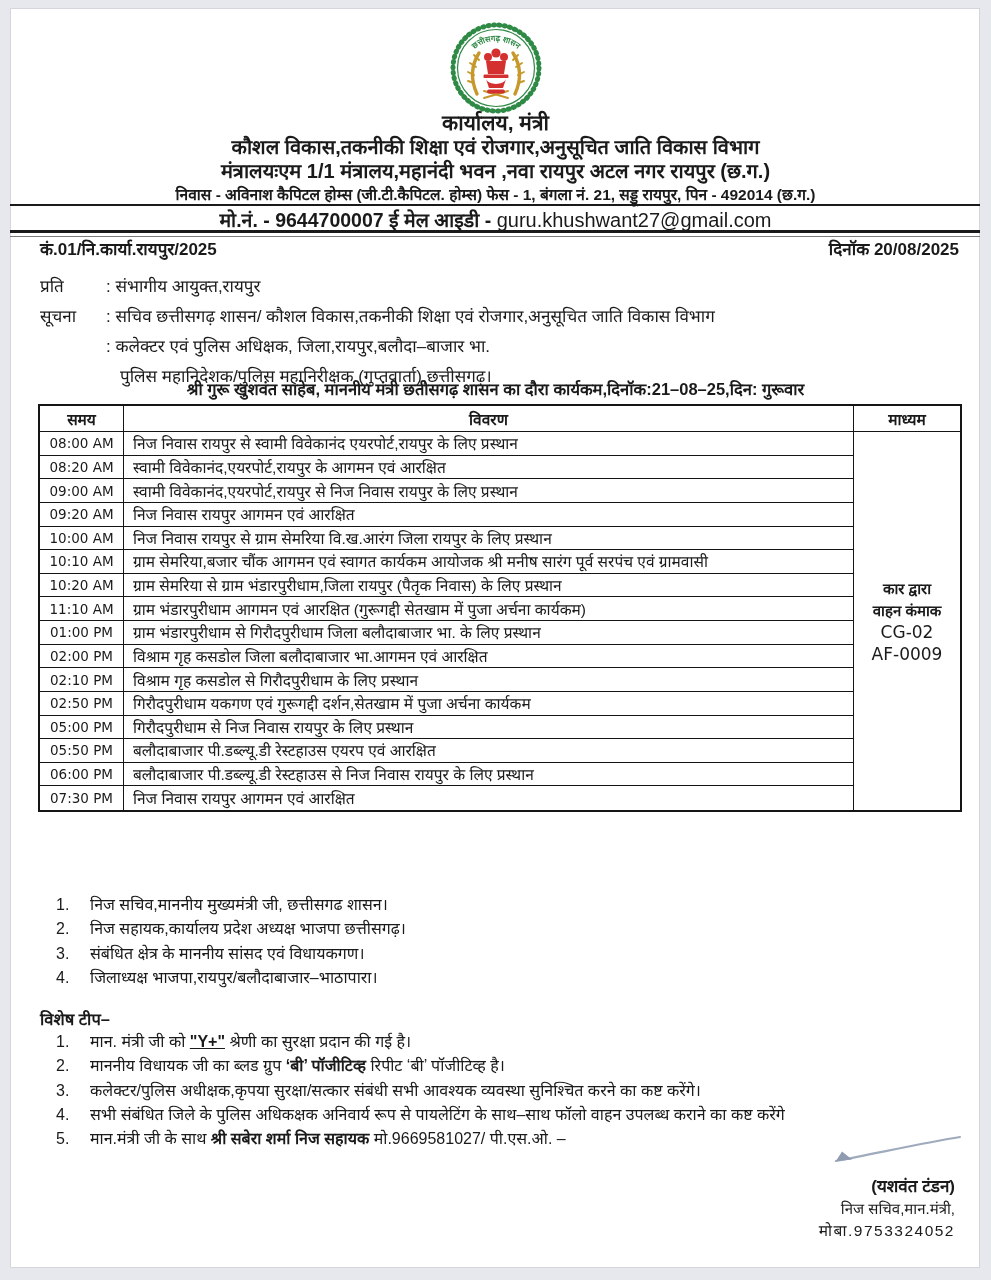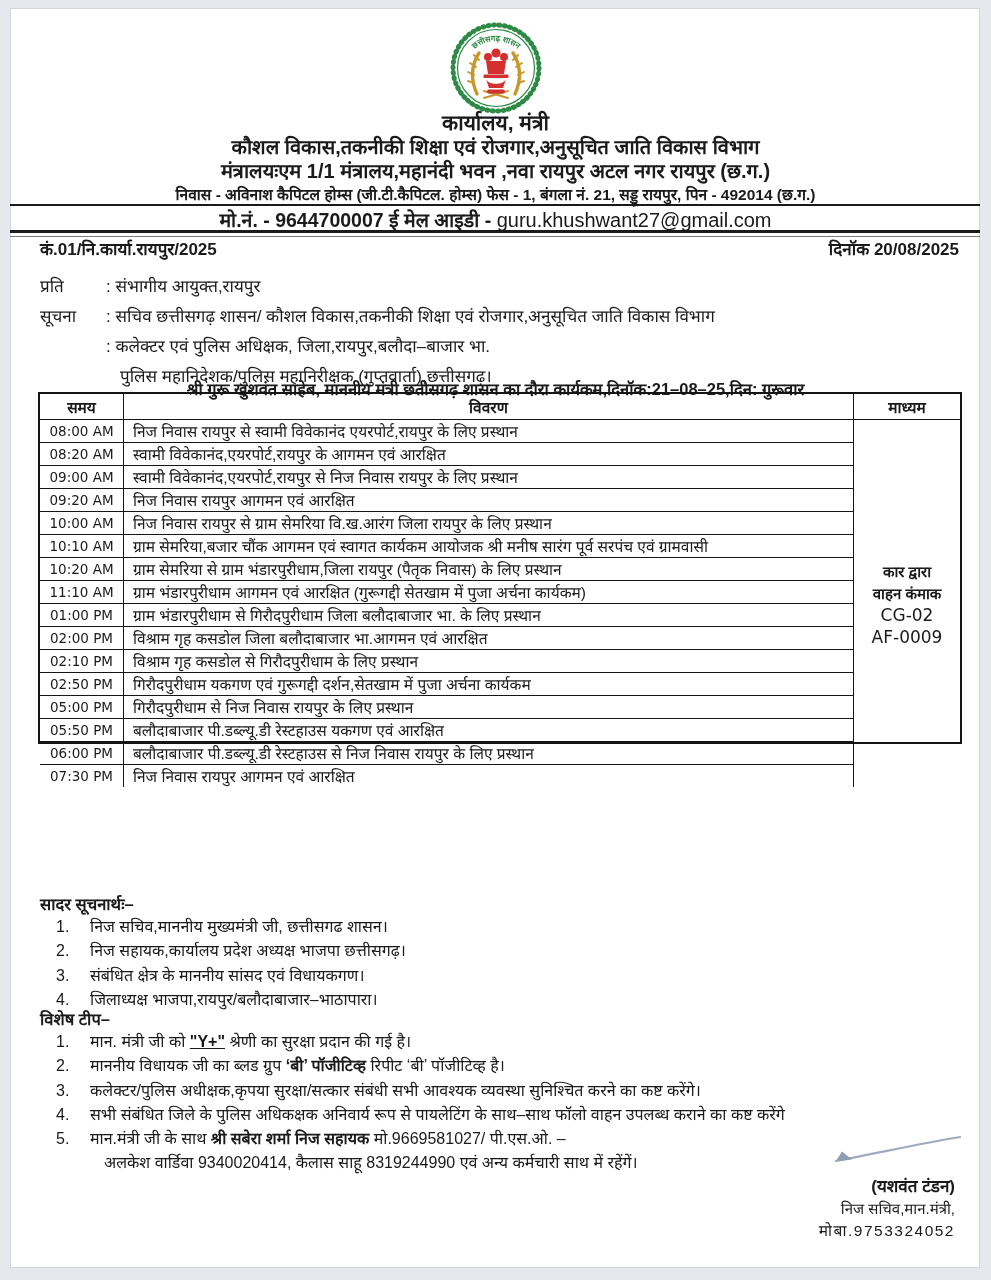--- a/index.html
+++ b/index.html
@@ -25,21 +25,21 @@
   .l-contact{top:206px;font-size:19.5px;}
   .l-contact .email{font-weight:normal;font-size:20px;}
   .ref-row{position:absolute;top:237px;left:40px;right:32px;display:flex;justify-content:space-between;font-size:17px;font-weight:bold;text-align:center;}
   .addr{position:absolute;top:272px;left:40px;right:30px;font-size:17px;}
   .addr-row{display:flex;line-height:30px;}
   .addr-label{width:66px;flex:0 0 66px;}
   .addr-indent{margin-left:14px;}
   .title-line{top:377px;font-size:16.5px;font-weight:bold;}
 
   .table{
-    position:absolute;top:392px;left:38px;right:29px;height:352px;
+    position:absolute;top:404px;left:38px;right:29px;height:408px;
     display:grid;grid-template-columns:84px 1fr 106px;
     grid-template-rows:26px repeat(16,1fr);
     border:2px solid #151515;box-sizing:border-box;
   }
   .th{font-weight:bold;font-size:15.5px;display:flex;align-items:center;justify-content:center;
       border-bottom:1.6px solid #151515;box-sizing:border-box;}
   .th-time,.th-desc{border-right:1.5px solid #151515;}
   .td{display:flex;align-items:center;border-bottom:1.5px solid #151515;box-sizing:border-box;}
   .td.last{border-bottom:none;}
   .time{justify-content:center;font-size:13.5px;font-family:"DejaVu Sans","Liberation Sans",sans-serif;border-right:1.5px solid #151515;}
@@ -175,29 +175,28 @@
   <div class="td desc">ग्राम भंडारपुरीधाम से गिरौदपुरीधाम जिला बलौदाबाजार भा. के लिए प्रस्थान</div>
   <div class="td time">02:00 PM</div>
   <div class="td desc">विश्राम गृह कसडोल जिला बलौदाबाजार भा.आगमन एवं आरक्षित</div>
   <div class="td time">02:10 PM</div>
   <div class="td desc">विश्राम गृह कसडोल से गिरौदपुरीधाम के लिए प्रस्थान</div>
   <div class="td time">02:50 PM</div>
   <div class="td desc">गिरौदपुरीधाम यकगण एवं गुरूगद्दी दर्शन,सेतखाम में पुजा अर्चना कार्यकम</div>
   <div class="td time">05:00 PM</div>
   <div class="td desc">गिरौदपुरीधाम से निज निवास रायपुर के लिए प्रस्थान</div>
   <div class="td time">05:50 PM</div>
-  <div class="td desc">बलौदाबाजार पी.डब्ल्यू.डी रेस्टहाउस यकगण एवं आरक्षित</div>
+  <div class="td desc">बलौदाबाजार पी.डब्ल्यू.डी रेस्टहाउस एयरप एवं आरक्षित</div>
   <div class="td time">06:00 PM</div>
   <div class="td desc">बलौदाबाजार पी.डब्ल्यू.डी रेस्टहाउस से निज निवास रायपुर के लिए प्रस्थान</div>
   <div class="td time last">07:30 PM</div>
   <div class="td desc last">निज निवास रायपुर आगमन एवं आरक्षित</div>
 </div>
 
 <div class="listsec cc-sec">
-  <div class="list-head">सादर सूचनार्थः–</div>
   <div class="list-item">
     <span class="num">1.</span>
       <span>निज सचिव,माननीय मुख्यमंत्री जी, छत्तीसगढ शासन।</span>
   </div>
   <div class="list-item">
     <span class="num">2.</span>
       <span>निज सहायक,कार्यालय प्रदेश अध्यक्ष भाजपा छत्तीसगढ़।</span>
   </div>
   <div class="list-item">
     <span class="num">3.</span>
@@ -224,21 +223,20 @@
     <span><span>कलेक्टर/पुलिस अधीक्षक,कृपया सुरक्षा/सत्कार संबंधी सभी आवश्यक व्यवस्था सुनिश्चित करने का कष्ट करेंगे।</span></span>
   </div>
   <div class="list-item">
     <span class="num">4.</span>
     <span><span>सभी संबंधित जिले के पुलिस अधिकक्षक अनिवार्य रूप से पायलेटिंग के साथ–साथ फॉलो वाहन उपलब्ध कराने का कष्ट करेंगे</span></span>
   </div>
   <div class="list-item">
     <span class="num">5.</span>
     <span><span>मान.मंत्री जी के साथ </span><span class="b">श्री सबेरा शर्मा निज सहायक</span><span> मो.9669581027/ पी.एस.ओ. –</span></span>
   </div>
-  <div class="note-line2">अलकेश वार्डिवा 9340020414, कैलास साहू 8319244990 एवं अन्य कर्मचारी साथ में रहेंगें।</div>
 </div>
 
 <svg class="pen-mark" width="150" height="46" viewBox="0 0 150 46">
   <path d="M18 33 C 60 25, 110 14, 142 9" stroke="#9fabbd" stroke-width="2.2" fill="none" stroke-linecap="round"></path>
   <path d="M18 33 l16 -1.5 l-10 -8 z" fill="#8e9bb0"></path>
 </svg>
 
 <div class="signature">
   <div class="sig-name">(यशवंत टंडन)</div>
   <div class="sig-title">निज सचिव,मान.मंत्री,</div>

